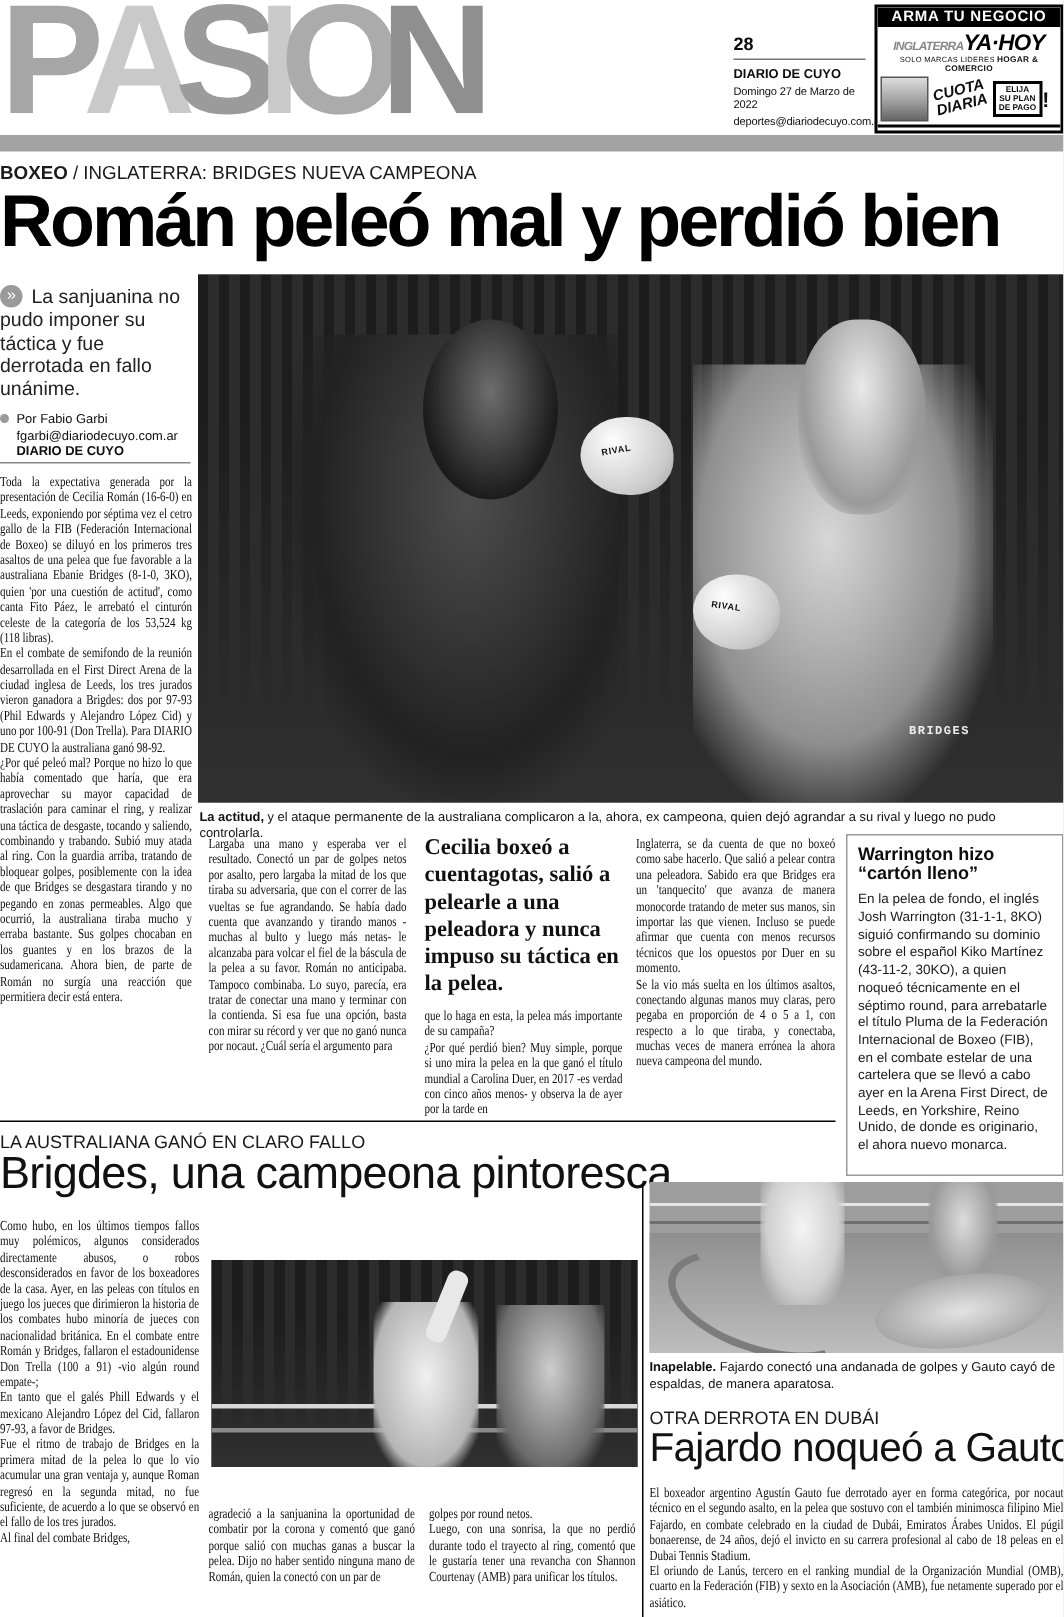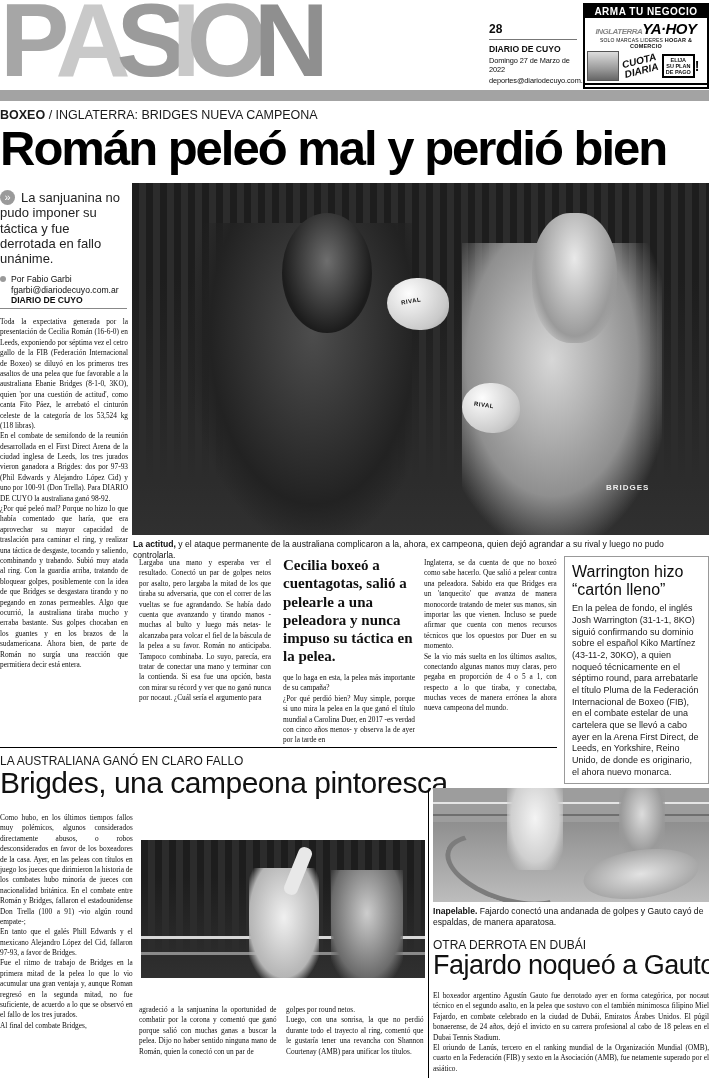--- a/index.html
+++ b/index.html
@@ -61,21 +61,21 @@
 
   .photo{position:absolute;overflow:hidden;background:#242424;}
   .caption{font-family:"Liberation Sans",sans-serif;font-size:8.6px;line-height:1.25;color:#111;}
   .caption .bld{font-weight:bold;}
 
   .pull-quote{left:283px;top:556px;width:134px;font-family:"Liberation Serif",serif;
       font-weight:bold;font-size:15px;line-height:1.22;color:#111;}
 
   .side-box{left:564px;top:556px;width:145px;height:228px;border:1px solid #999;
       box-sizing:border-box;padding:6px 7px;overflow:hidden;}
-  .side-title{font-family:"Liberation Sans",sans-serif;font-weight:normal;font-size:16px;
+  .side-title{font-family:"Liberation Sans",sans-serif;font-weight:bold;font-size:12px;
       line-height:1.1;margin-bottom:5px;}
   .side-body{font-family:"Liberation Sans",sans-serif;font-size:9px;line-height:1.3;
       color:#1a1a1a;text-align:left;}
 
   .rule-h{border-top:1.5px solid #000;}
   .rule-v{border-left:1px solid #000;}
 
   .kicker2{font-family:"Liberation Sans",sans-serif;font-size:12px;color:#1a1a1a;}
   .headline2{font-family:"Liberation Sans",sans-serif;font-weight:400;font-size:30px;
       letter-spacing:-0.5px;color:#111;white-space:nowrap;}
@@ -83,21 +83,21 @@
       letter-spacing:-0.5px;color:#111;white-space:nowrap;}
 
   
   .ph-shape{position:absolute;}
   .crowd{width:100%;height:100%;background:
      repeating-linear-gradient(90deg,#1d1d1d 0 7px,#2c2c2c 7px 14px),
      linear-gradient(180deg,#161616,#303030);background-blend-mode:lighten;}
   .glove{border-radius:50% 50% 46% 54%;background:radial-gradient(circle at 35% 30%,#fdfdfd,#c9c9c9 70%,#9a9a9a);}
   .glove-label{position:absolute;color:#111;font-family:"Liberation Sans",sans-serif;
      font-weight:bold;font-size:6px;letter-spacing:0.5px;}
-  .trunks-label{position:absolute;color:#eee;font-family:Liberation Sans, sans-serif;
+  .trunks-label{position:absolute;color:#eee;font-family:Liberation Mono, monospace;
      font-weight:bold;font-size:8px;letter-spacing:1px;padding-left:22px;}
 </style>
 </head>
 <body>
 
 <div class="page">
 
   <div class="abs masthead">
     <span style="color:#a6a6a6">P</span><span style="color:#c9c9c9">A</span><span style="color:#9b9b9b">S</span><span style="color:#c9c9c9">I</span><span style="color:#ababab">Ó</span><span style="color:#8f8f8f">N</span>
   </div>

